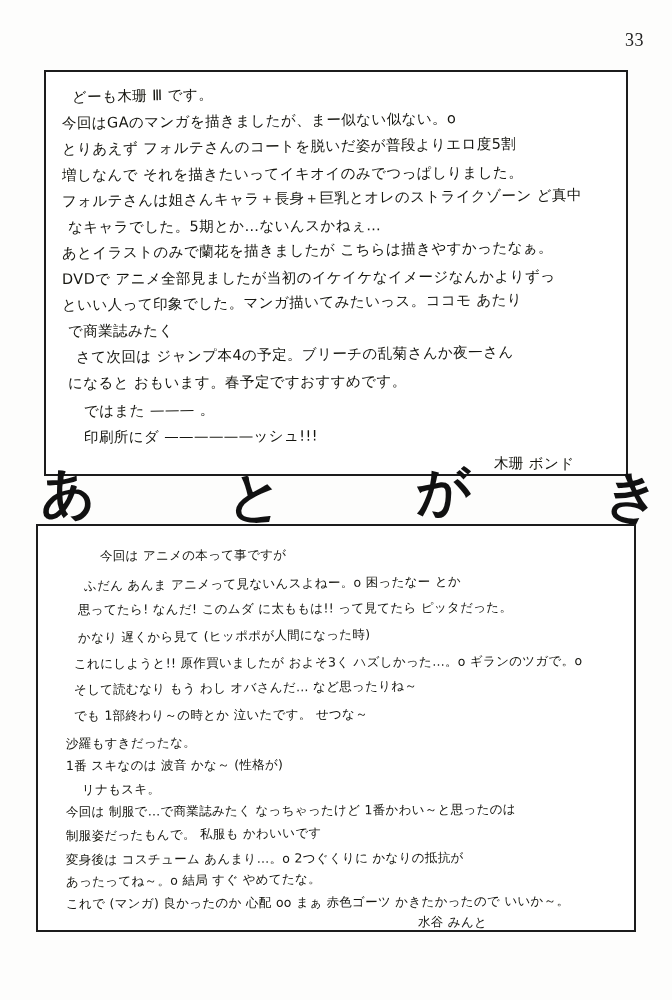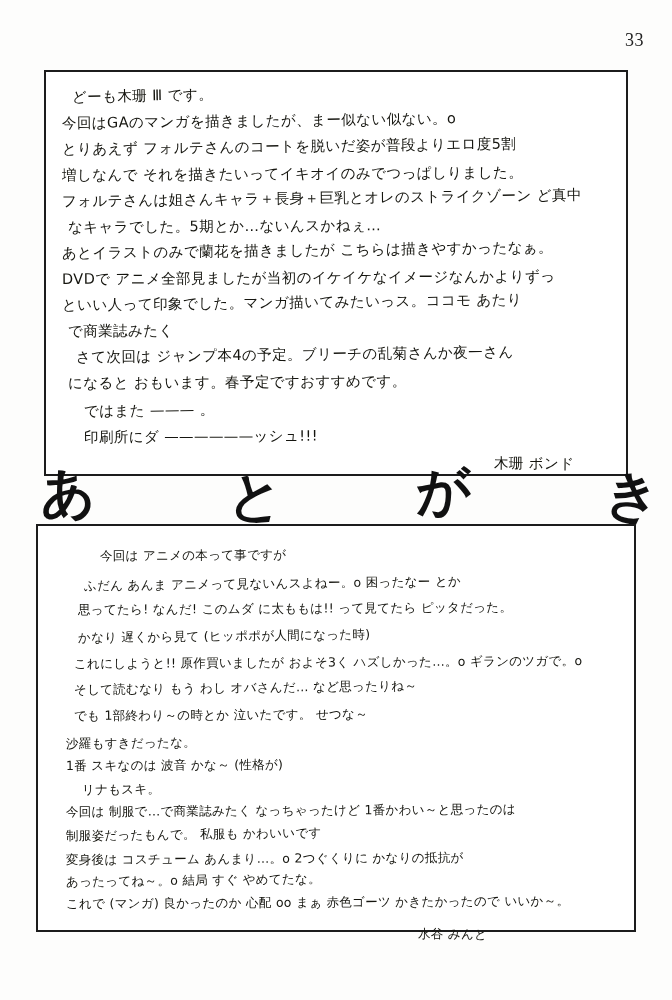--- a/index.html
+++ b/index.html
@@ -144,16 +144,16 @@
     <div class="hand skew-a" style="left:36px; top:156px;">そして読むなり もう わし オバさんだ… など思ったりね～</div>
     <div class="hand skew-c" style="left:36px; top:182px;">でも 1部終わり～の時とか 泣いたです。 せつな～</div>
     <div class="hand skew-a" style="left:28px; top:210px;">沙羅もすきだったな。</div>
     <div class="hand skew-c" style="left:28px; top:232px;">1番 スキなのは 波音 かな～ (性格が)</div>
     <div class="hand skew-a" style="left:44px; top:256px;">リナもスキ。</div>
     <div class="hand skew-c" style="left:28px; top:278px;">今回は 制服で…で商業誌みたく なっちゃったけど 1番かわい～と思ったのは</div>
     <div class="hand skew-a" style="left:28px; top:302px;">制服姿だったもんで。 私服も かわいいです</div>
     <div class="hand skew-c" style="left:28px; top:326px;">変身後は コスチューム あんまり…。o 2つぐくりに かなりの抵抗が</div>
     <div class="hand skew-a" style="left:28px; top:348px;">あったってね～。o 結局 すぐ やめてたな。</div>
     <div class="hand skew-c" style="left:28px; top:370px;">これで (マンガ) 良かったのか 心配 oo まぁ 赤色ゴーツ かきたかったので いいか～。</div>
-    <div class="hand sig skew-d" style="left:380px; top:400px;">水谷 みんと</div>
+    <div class="hand sig skew-d" style="left:380px; top:388px;">水谷 みんと</div>
   </div>
 
 </div>
 
 </body></html>

